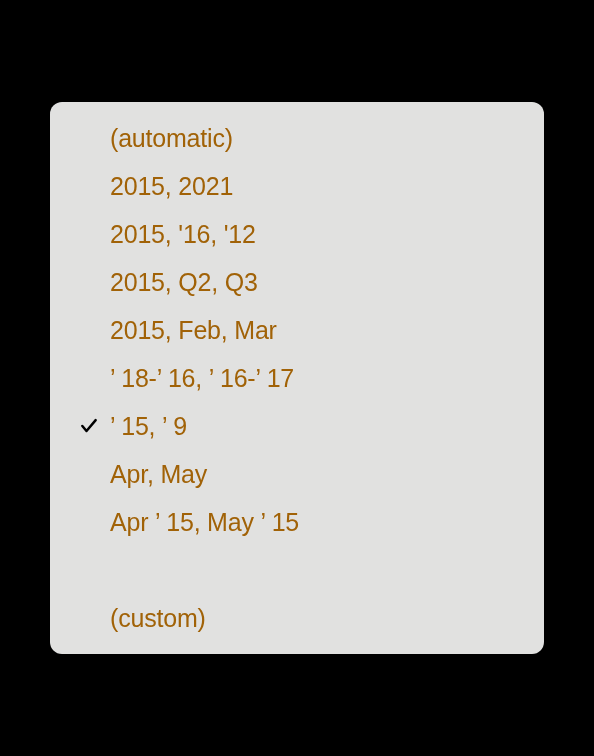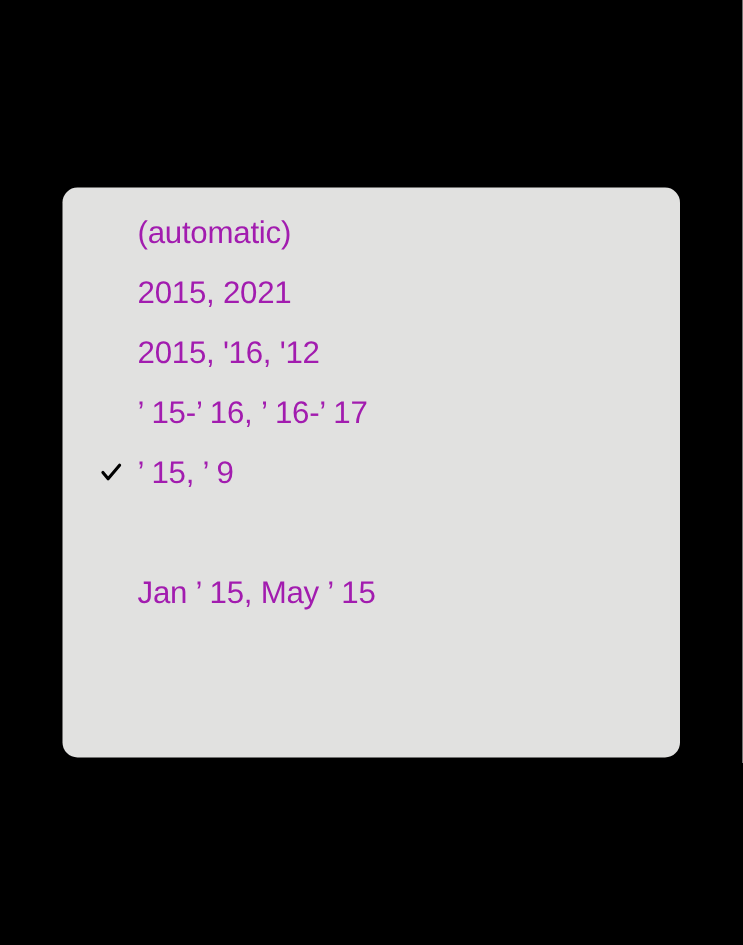--- a/index.html
+++ b/index.html
@@ -40,21 +40,21 @@
     .check-icon {
       width: 20px;
       height: 20px;
       visibility: hidden;
     }
     .menu-item.selected .check-icon {
       visibility: visible;
     }
     .item-label {
       font-size: 25px;
-      color: #a21caf;
+      color: #a16207;
       letter-spacing: -0.2px;
       white-space: nowrap;
     }
   </style>
 </head>
 <body>
 
 <div class="menu">
   <div class="menu-item">
     <span class="check-col">
@@ -79,52 +79,70 @@
         </svg>
     </span>
     <span class="item-label">2015, '16, '12</span>
   </div>
   <div class="menu-item">
     <span class="check-col">
       <svg class="check-icon" viewBox="0 0 24 24" fill="none" stroke="#000" stroke-width="3" stroke-linecap="round" stroke-linejoin="round">
           <polyline points="4 12 9 18 20 5"></polyline>
         </svg>
     </span>
-    <span class="item-label">’ 15-’ 16, ’ 16-’ 17</span>
+    <span class="item-label">2015, Q2, Q3</span>
+  </div>
+  <div class="menu-item">
+    <span class="check-col">
+      <svg class="check-icon" viewBox="0 0 24 24" fill="none" stroke="#000" stroke-width="3" stroke-linecap="round" stroke-linejoin="round">
+          <polyline points="4 12 9 18 20 5"></polyline>
+        </svg>
+    </span>
+    <span class="item-label">2015, Feb, Mar</span>
+  </div>
+  <div class="menu-item">
+    <span class="check-col">
+      <svg class="check-icon" viewBox="0 0 24 24" fill="none" stroke="#000" stroke-width="3" stroke-linecap="round" stroke-linejoin="round">
+          <polyline points="4 12 9 18 20 5"></polyline>
+        </svg>
+    </span>
+    <span class="item-label">’ 18-’ 16, ’ 16-’ 17</span>
   </div>
   <div class="menu-item selected">
     <span class="check-col">
       <svg class="check-icon" viewBox="0 0 24 24" fill="none" stroke="#000" stroke-width="3" stroke-linecap="round" stroke-linejoin="round">
           <polyline points="4 12 9 18 20 5"></polyline>
         </svg>
     </span>
     <span class="item-label">’ 15, ’ 9</span>
   </div>
   <div class="menu-item">
     <span class="check-col">
       <svg class="check-icon" viewBox="0 0 24 24" fill="none" stroke="#000" stroke-width="3" stroke-linecap="round" stroke-linejoin="round">
           <polyline points="4 12 9 18 20 5"></polyline>
         </svg>
     </span>
+    <span class="item-label">Apr, May</span>
   </div>
   <div class="menu-item">
     <span class="check-col">
       <svg class="check-icon" viewBox="0 0 24 24" fill="none" stroke="#000" stroke-width="3" stroke-linecap="round" stroke-linejoin="round">
           <polyline points="4 12 9 18 20 5"></polyline>
         </svg>
     </span>
-    <span class="item-label">Jan ’ 15, May ’ 15</span>
+    <span class="item-label">Apr ’ 15, May ’ 15</span>
   </div>
   <div class="menu-item">
     <span class="check-col">
       <svg class="check-icon" viewBox="0 0 24 24" fill="none" stroke="#000" stroke-width="3" stroke-linecap="round" stroke-linejoin="round">
           <polyline points="4 12 9 18 20 5"></polyline>
         </svg>
     </span>
   </div>
   <div class="menu-item">
     <span class="check-col">
       <svg class="check-icon" viewBox="0 0 24 24" fill="none" stroke="#000" stroke-width="3" stroke-linecap="round" stroke-linejoin="round">
           <polyline points="4 12 9 18 20 5"></polyline>
         </svg>
     </span>
+    <span class="item-label">(custom)</span>
   </div>
 </div>
 
 </body></html>

